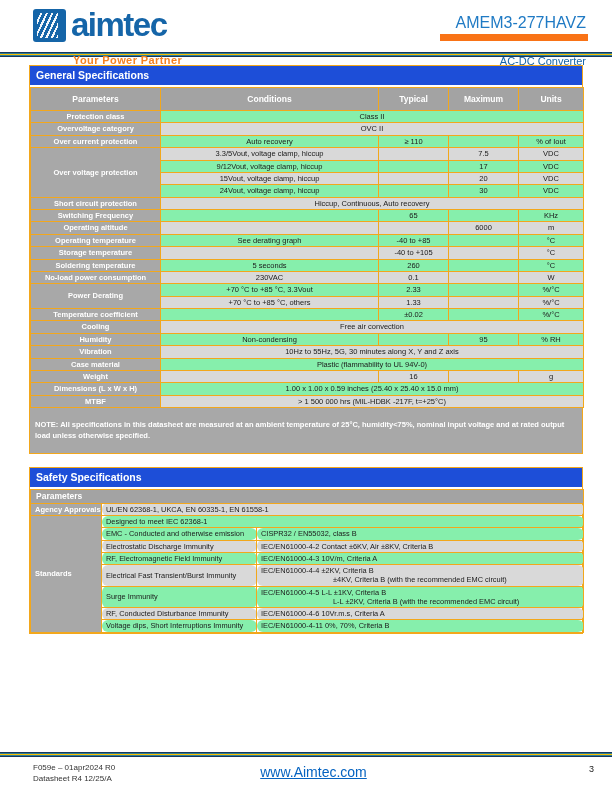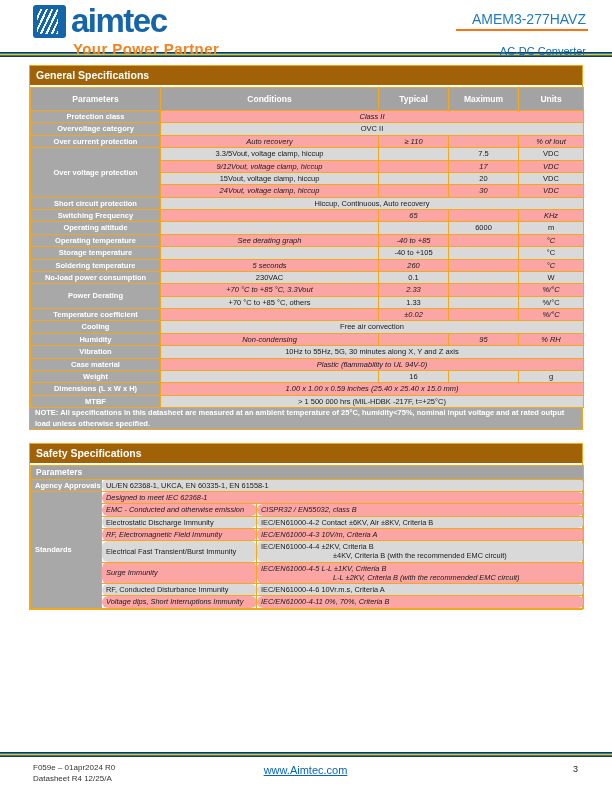--- a/index.html
+++ b/index.html
@@ -3,69 +3,69 @@
 <meta charset="utf-8">
 <style>
   * { box-sizing: border-box; }
   html,body { margin:0; padding:0; }
   body {
     width:612px; height:792px; position:relative; overflow:hidden;
     background:#ffffff; font-family:"Liberation Sans", sans-serif;
     -webkit-font-smoothing:antialiased;
   }
   
-  .page-header { display:flex; justify-content:space-between; align-items:center;
+  .page-header { display:flex; justify-content:space-between; align-items:flex-start;
     padding:9px 24px 0 33px; height:52px; }
   .brand-top { display:flex; align-items:center; gap:5px; }
   .logo-box { width:33px; height:33px; background:#1565a8; border-radius:3px;
     position:relative; overflow:hidden; flex:0 0 auto; }
   .logo-box::after { content:""; position:absolute; inset:4px 8px 4px 4px;
     background:repeating-linear-gradient(115deg, transparent 0 3px, rgba(255,255,255,.95) 3px 5px); }
   .brand-name { color:#1565a8; font-size:33px; font-weight:bold; line-height:0.85;
     letter-spacing:-1.5px; }
-  .brand-tagline { color:#f58220; font-size:15px; font-weight:bold; letter-spacing:.4px;
-    margin:2px 0 0 40px; }
+  .brand-tagline { color:#f58220; font-size:11px; font-weight:bold; letter-spacing:.4px;
+    margin:12px 0 0 40px; }
   .product-block { text-align:right; margin-top:5px; }
-  .product-title { display:inline-block; color:#1f7ac4; font-size:14px;
-    border-bottom:2px solid #f97316; padding:0 2px 2px 16px; }
+  .product-title { display:inline-block; color:#1f7ac4; font-size:16px;
+    border-bottom:7px solid #f97316; padding:0 2px 2px 16px; }
   .product-subtitle { color:#1565a8; font-size:11px; margin-top:14px; padding-right:2px; }
   
   .rule { height:5px;
     background:linear-gradient(to bottom,#17375e 0 1px,#2e7f95 1px 2px,#ffc000 2px 3px,#2e7f95 3px 4px,#17375e 4px 5px); }
   
   .section { margin:8px 29px 0 29px; border:1px solid #f2a71c; }
   .section.safety { margin-top:13px; }
-  .section-title { background:#a16207; color:#fff; font-weight:bold; font-size:10.5px;
+  .section-title { background:#1d4ed8; color:#fff; font-weight:bold; font-size:10.5px;
     padding:3px 6px 4px 6px; border-bottom:2px solid #fff; }
   table.spec { width:100%; border-collapse:collapse; table-layout:fixed; }
   .spec td, .spec th { border:1px solid #f2a71c; padding:1px 4px; font-size:7.5px;
     line-height:1.25; height:12px; overflow:hidden; }
   .spec th { background:#a3a3a3; color:#fff; font-weight:bold; font-size:8.5px;
     height:23px; text-align:center; }
   .spec td.param { background:#a8a8a8; color:#fff; font-weight:bold; text-align:center; }
   .spec td.val { text-align:center; color:#1a1a1a; }
-  .light { background:#fca5a5;font-style:italic; }
+  .light { background:#86efac; }
   .dark  { background:#d9d9d9; }
   .note { background:#a8a8a8; color:#fff; font-weight:bold; font-size:7.5px;
-    padding:0 5px; line-height:1.4; }
+    padding:12px 5px; line-height:1.4; }
   
   .spec th.params-bar { text-align:left; height:13px; font-size:8.5px; padding-left:5px; }
   .spec td.slabel { background:#a8a8a8; color:#fff; font-weight:bold; text-align:left;
     white-space:nowrap; }
   .spec td.sname, .spec td.sval { text-align:left; font-size:7.4px; color:#1a1a1a;
     white-space:nowrap;border-radius:6px; }
   .spec td .line2 { padding-left:72px; }
   
   .footer-rule { position:absolute; left:0; right:0; bottom:35px; }
-  .page-footer { position:absolute; left:33px; right:34px; bottom:7px;
+  .page-footer { position:absolute; left:33px; right:18px; bottom:7px;
     display:flex; justify-content:space-between; align-items:flex-start;
     font-size:8px; color:#333; line-height:1.35; }
   .footer-left { text-align:left; width:180px; }
   .footer-center { text-align:center; flex:1; }
-  .footer-center a { color:#0563c1; text-decoration:underline; font-size:11px; }
+  .footer-center a { color:#0563c1; text-decoration:underline; font-size:14px; }
   .footer-right { width:180px; text-align:right; font-size:9px; color:#222; }
 </style>
 </head>
 <body>
 
 <div class="page-header">
   <div class="brand">
     <div class="brand-top">
       <div class="logo-box"></div>
       <div class="brand-name">aimtec</div>

